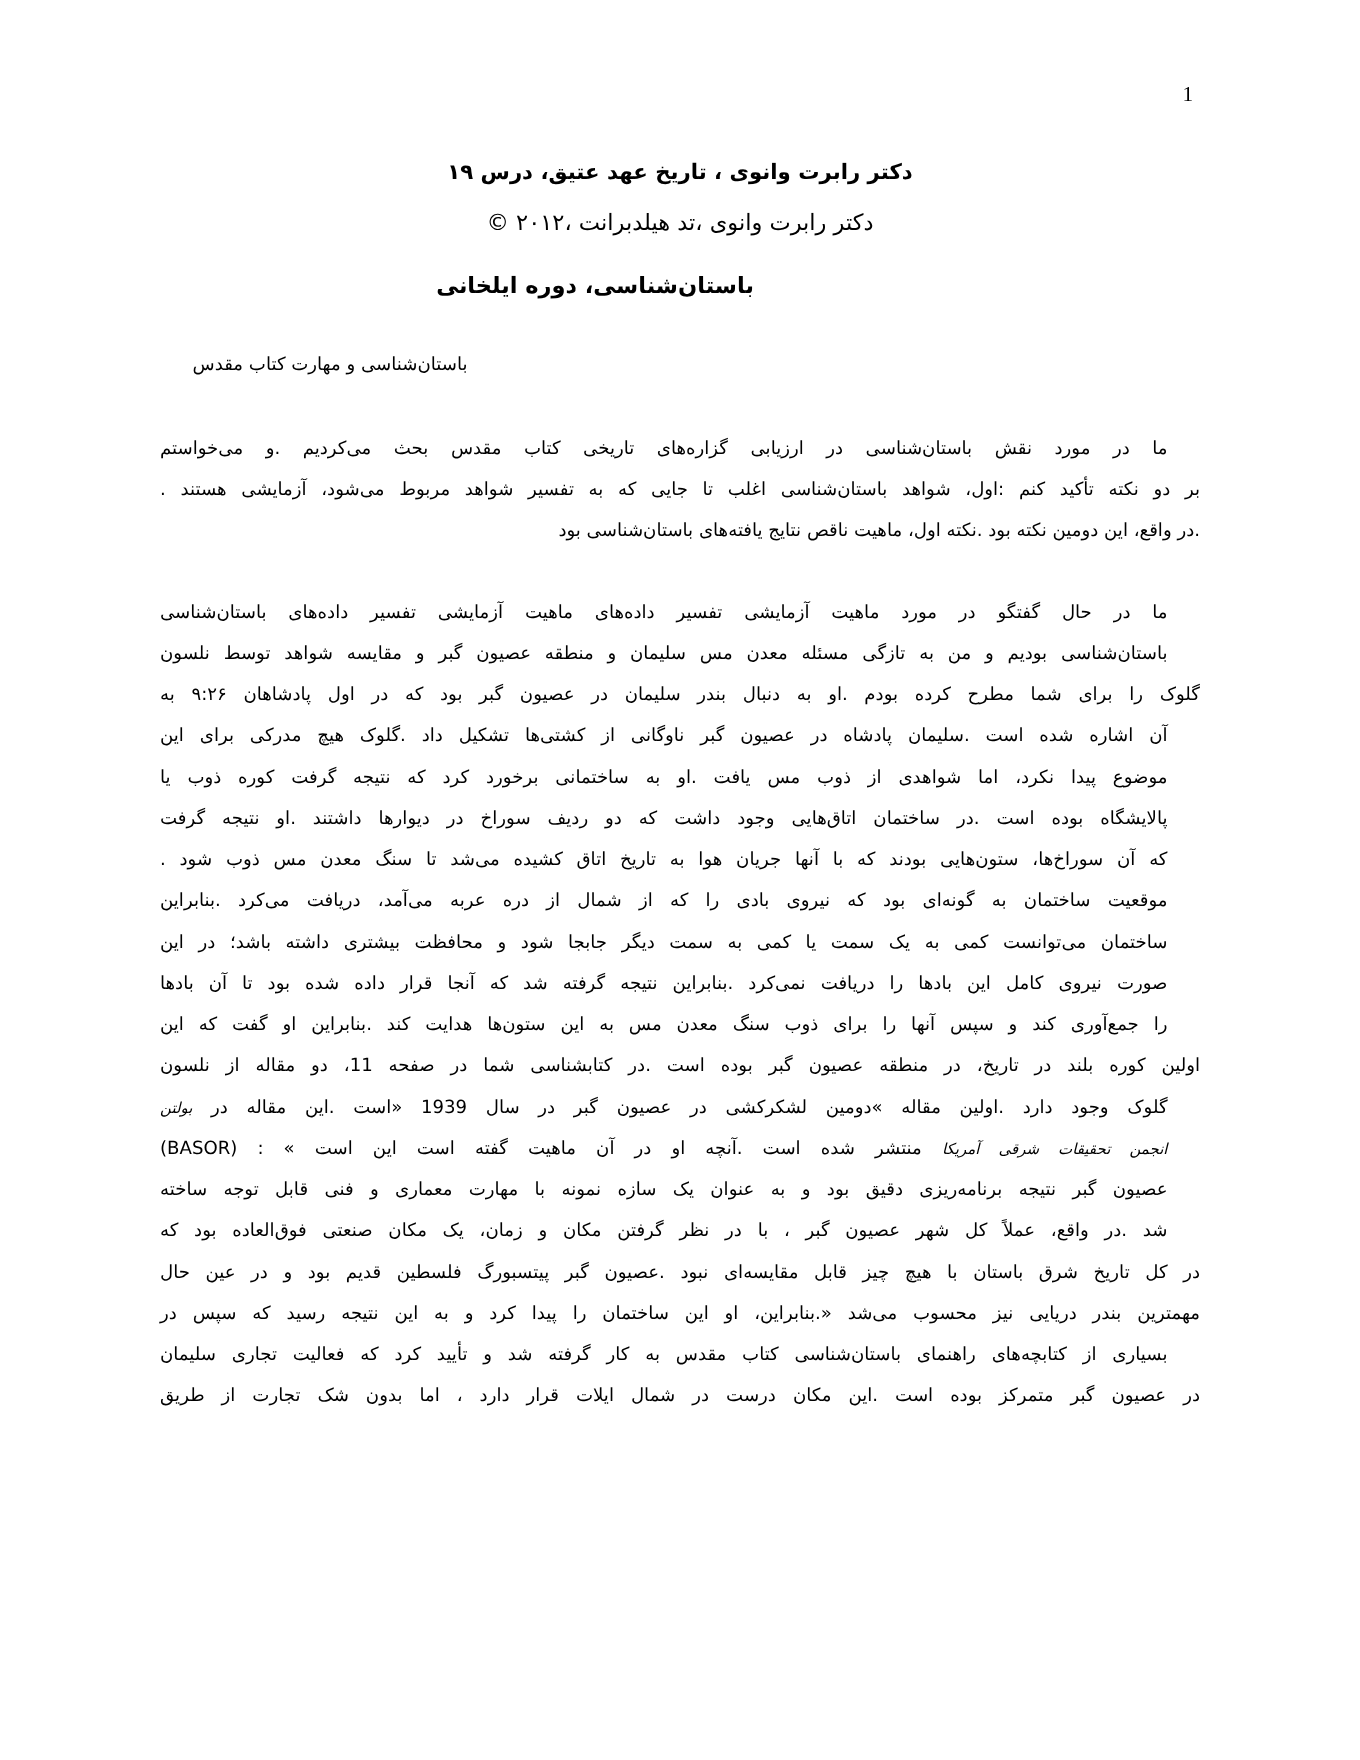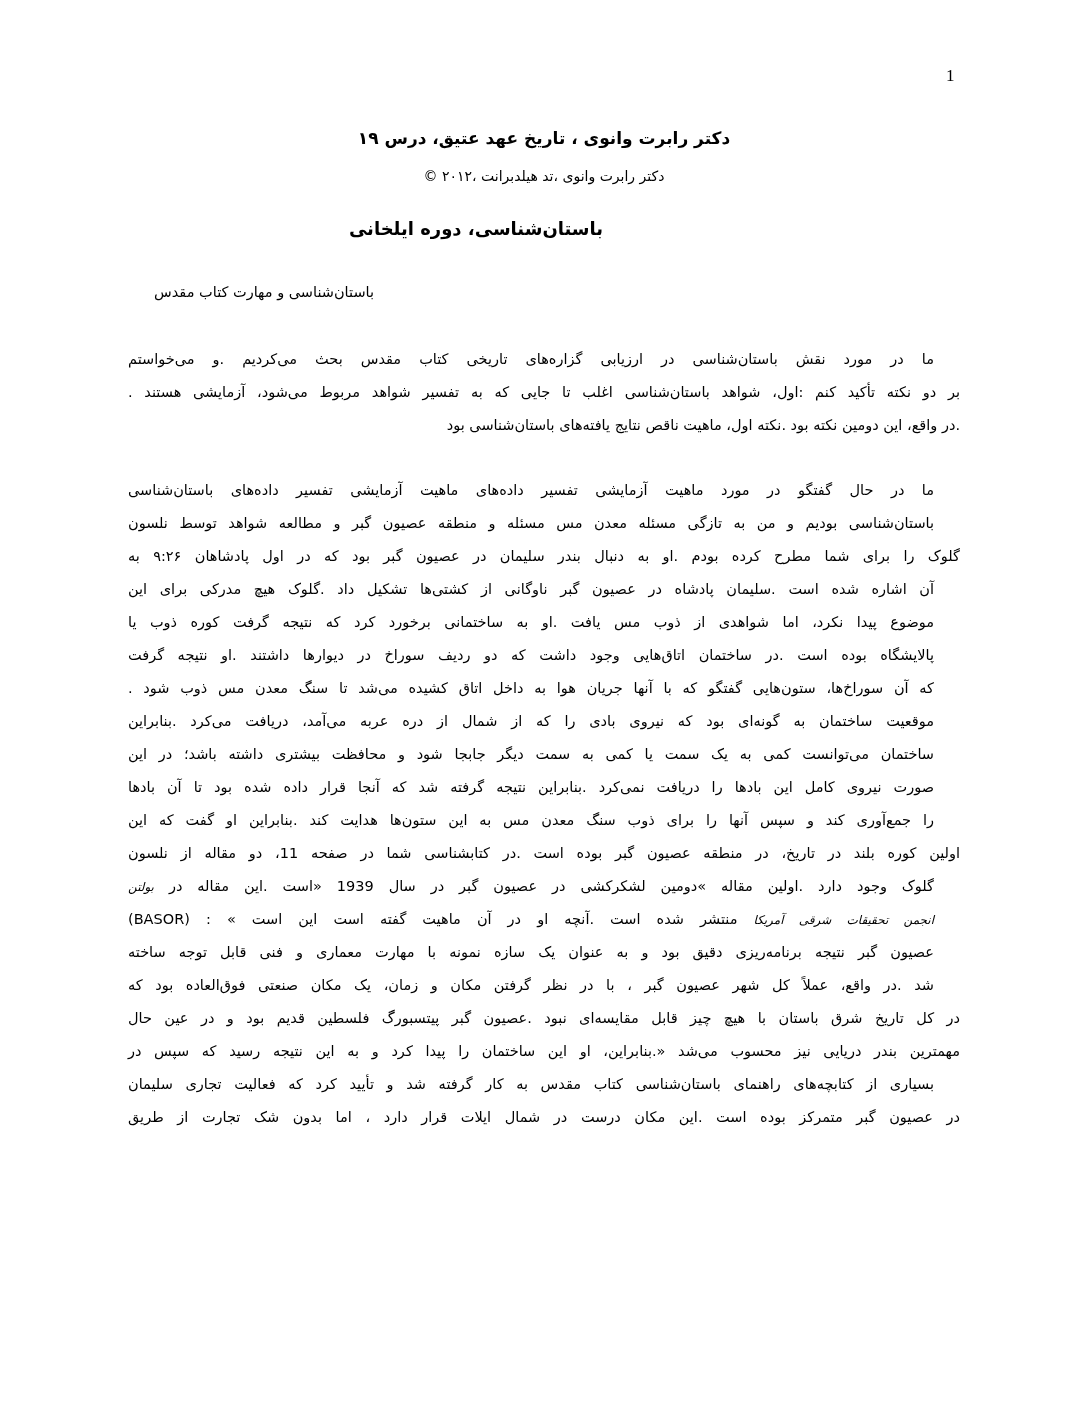--- a/index.html
+++ b/index.html
@@ -2,21 +2,21 @@
 <html><head>
 <meta charset="utf-8">
 <style>
   html, body { margin:0; padding:0; background:#ffffff; }
   body { width:1088px; height:1408px; position:relative; overflow:hidden;
          font-family:"DejaVu Sans", "Liberation Sans", sans-serif; color:#000; }
   .page-number { position:absolute; top:66px; left:946px; font-family:"Liberation Serif", serif; font-size:17px; }
   .title { position:absolute; top:128px; left:0; width:1088px; text-align:center; direction:rtl;
            font-weight:bold; font-size:17px; padding-left:0px; box-sizing:border-box; }
   .subtitle { position:absolute; top:168px; left:0; width:1088px; text-align:center; direction:rtl;
-              font-size:14px; }
+              font-size:18px; }
   .heading { position:absolute; top:218px; left:0; width:952px; text-align:center; direction:rtl;
              font-weight:bold; font-size:18px; }
   .section-label { position:absolute; top:284px; right:714px; direction:rtl; font-size:14.5px; white-space:nowrap; }
   .body-lines { position:absolute; left:128px; width:832px; direction:rtl; }
   .line { height:33px; line-height:33px; font-size:14.5px; white-space:nowrap; direction:rtl;
           text-align:justify; text-align-last:justify; overflow:visible; }
   .line.indent { padding-right:26px; }
   .line.last { text-align-last:right; }
   .line i { font-style:italic; font-size:12px; }
   #para1 { top:314px;margin-top:29px; }
@@ -34,26 +34,26 @@
 <div class="section-label">باستان‌شناسی و مهارت کتاب مقدس</div>
 
 <div class="body-lines" id="para1">
   <div class="line indent">ما در مورد نقش باستان‌شناسی در ارزیابی گزاره‌های تاریخی کتاب مقدس بحث می‌کردیم .و می‌خواستم</div>
   <div class="line">بر دو نکته تأکید کنم :اول، شواهد باستان‌شناسی اغلب تا جایی که به تفسیر شواهد مربوط می‌شود، آزمایشی هستند .</div>
   <div class="line last">.در واقع، این دومین نکته بود .نکته اول، ماهیت ناقص نتایج یافته‌های باستان‌شناسی بود</div>
 </div>
 
 <div class="body-lines" id="para2">
   <div class="line indent">ما در حال گفتگو در مورد ماهیت آزمایشی تفسیر داده‌های            ماهیت آزمایشی تفسیر داده‌های باستان‌شناسی</div>
-  <div class="line indent">باستان‌شناسی بودیم و من به تازگی مسئله معدن مس مسئله و منطقه عصیون گبر و مطالعه شواهد توسط نلسون</div>
+  <div class="line indent">باستان‌شناسی بودیم و من به تازگی مسئله معدن مس سلیمان و منطقه عصیون گبر و مقایسه شواهد توسط نلسون</div>
   <div class="line">گلوک را برای شما مطرح کرده بودم .او به دنبال بندر سلیمان در عصیون گبر بود که در اول پادشاهان ۹:۲۶ به</div>
   <div class="line indent">آن اشاره شده است .سلیمان پادشاه در عصیون گبر ناوگانی از کشتی‌ها تشکیل داد .گلوک هیچ مدرکی برای این</div>
   <div class="line indent">موضوع پیدا نکرد، اما شواهدی از ذوب مس یافت .او به ساختمانی برخورد کرد که نتیجه گرفت کوره ذوب یا</div>
   <div class="line indent">پالایشگاه بوده است .در ساختمان اتاق‌هایی وجود داشت که دو ردیف سوراخ در دیوارها داشتند .او نتیجه گرفت</div>
-  <div class="line indent">که آن سوراخ‌ها، ستون‌هایی گفتگو که با آنها جریان هوا به داخل اتاق کشیده می‌شد تا سنگ معدن مس ذوب شود .</div>
+  <div class="line indent">که آن سوراخ‌ها، ستون‌هایی بودند که با آنها جریان هوا به تاریخ اتاق کشیده می‌شد تا سنگ معدن مس ذوب شود .</div>
   <div class="line indent">موقعیت ساختمان به گونه‌ای بود که نیروی بادی را که از شمال از دره عربه می‌آمد، دریافت می‌کرد .بنابراین</div>
   <div class="line indent">ساختمان می‌توانست کمی به یک سمت یا کمی به سمت دیگر جابجا شود و محافظت بیشتری داشته باشد؛ در این</div>
   <div class="line indent">صورت نیروی کامل این بادها را دریافت نمی‌کرد .بنابراین نتیجه گرفته شد که آنجا قرار داده شده بود تا آن بادها</div>
   <div class="line indent">را جمع‌آوری کند و سپس آنها را برای ذوب سنگ معدن مس به این ستون‌ها هدایت کند .بنابراین او گفت که این</div>
   <div class="line">اولین کوره بلند در تاریخ، در منطقه عصیون گبر بوده است .در کتابشناسی شما در صفحه 11، دو مقاله از نلسون</div>
   <div class="line indent">
     <span>گلوک وجود دارد .اولین مقاله »دومین لشکرکشی در عصیون گبر در سال 1939 «است .این مقاله در</span>
     <i>بولتن</i>
   </div>
   <div class="line indent">

